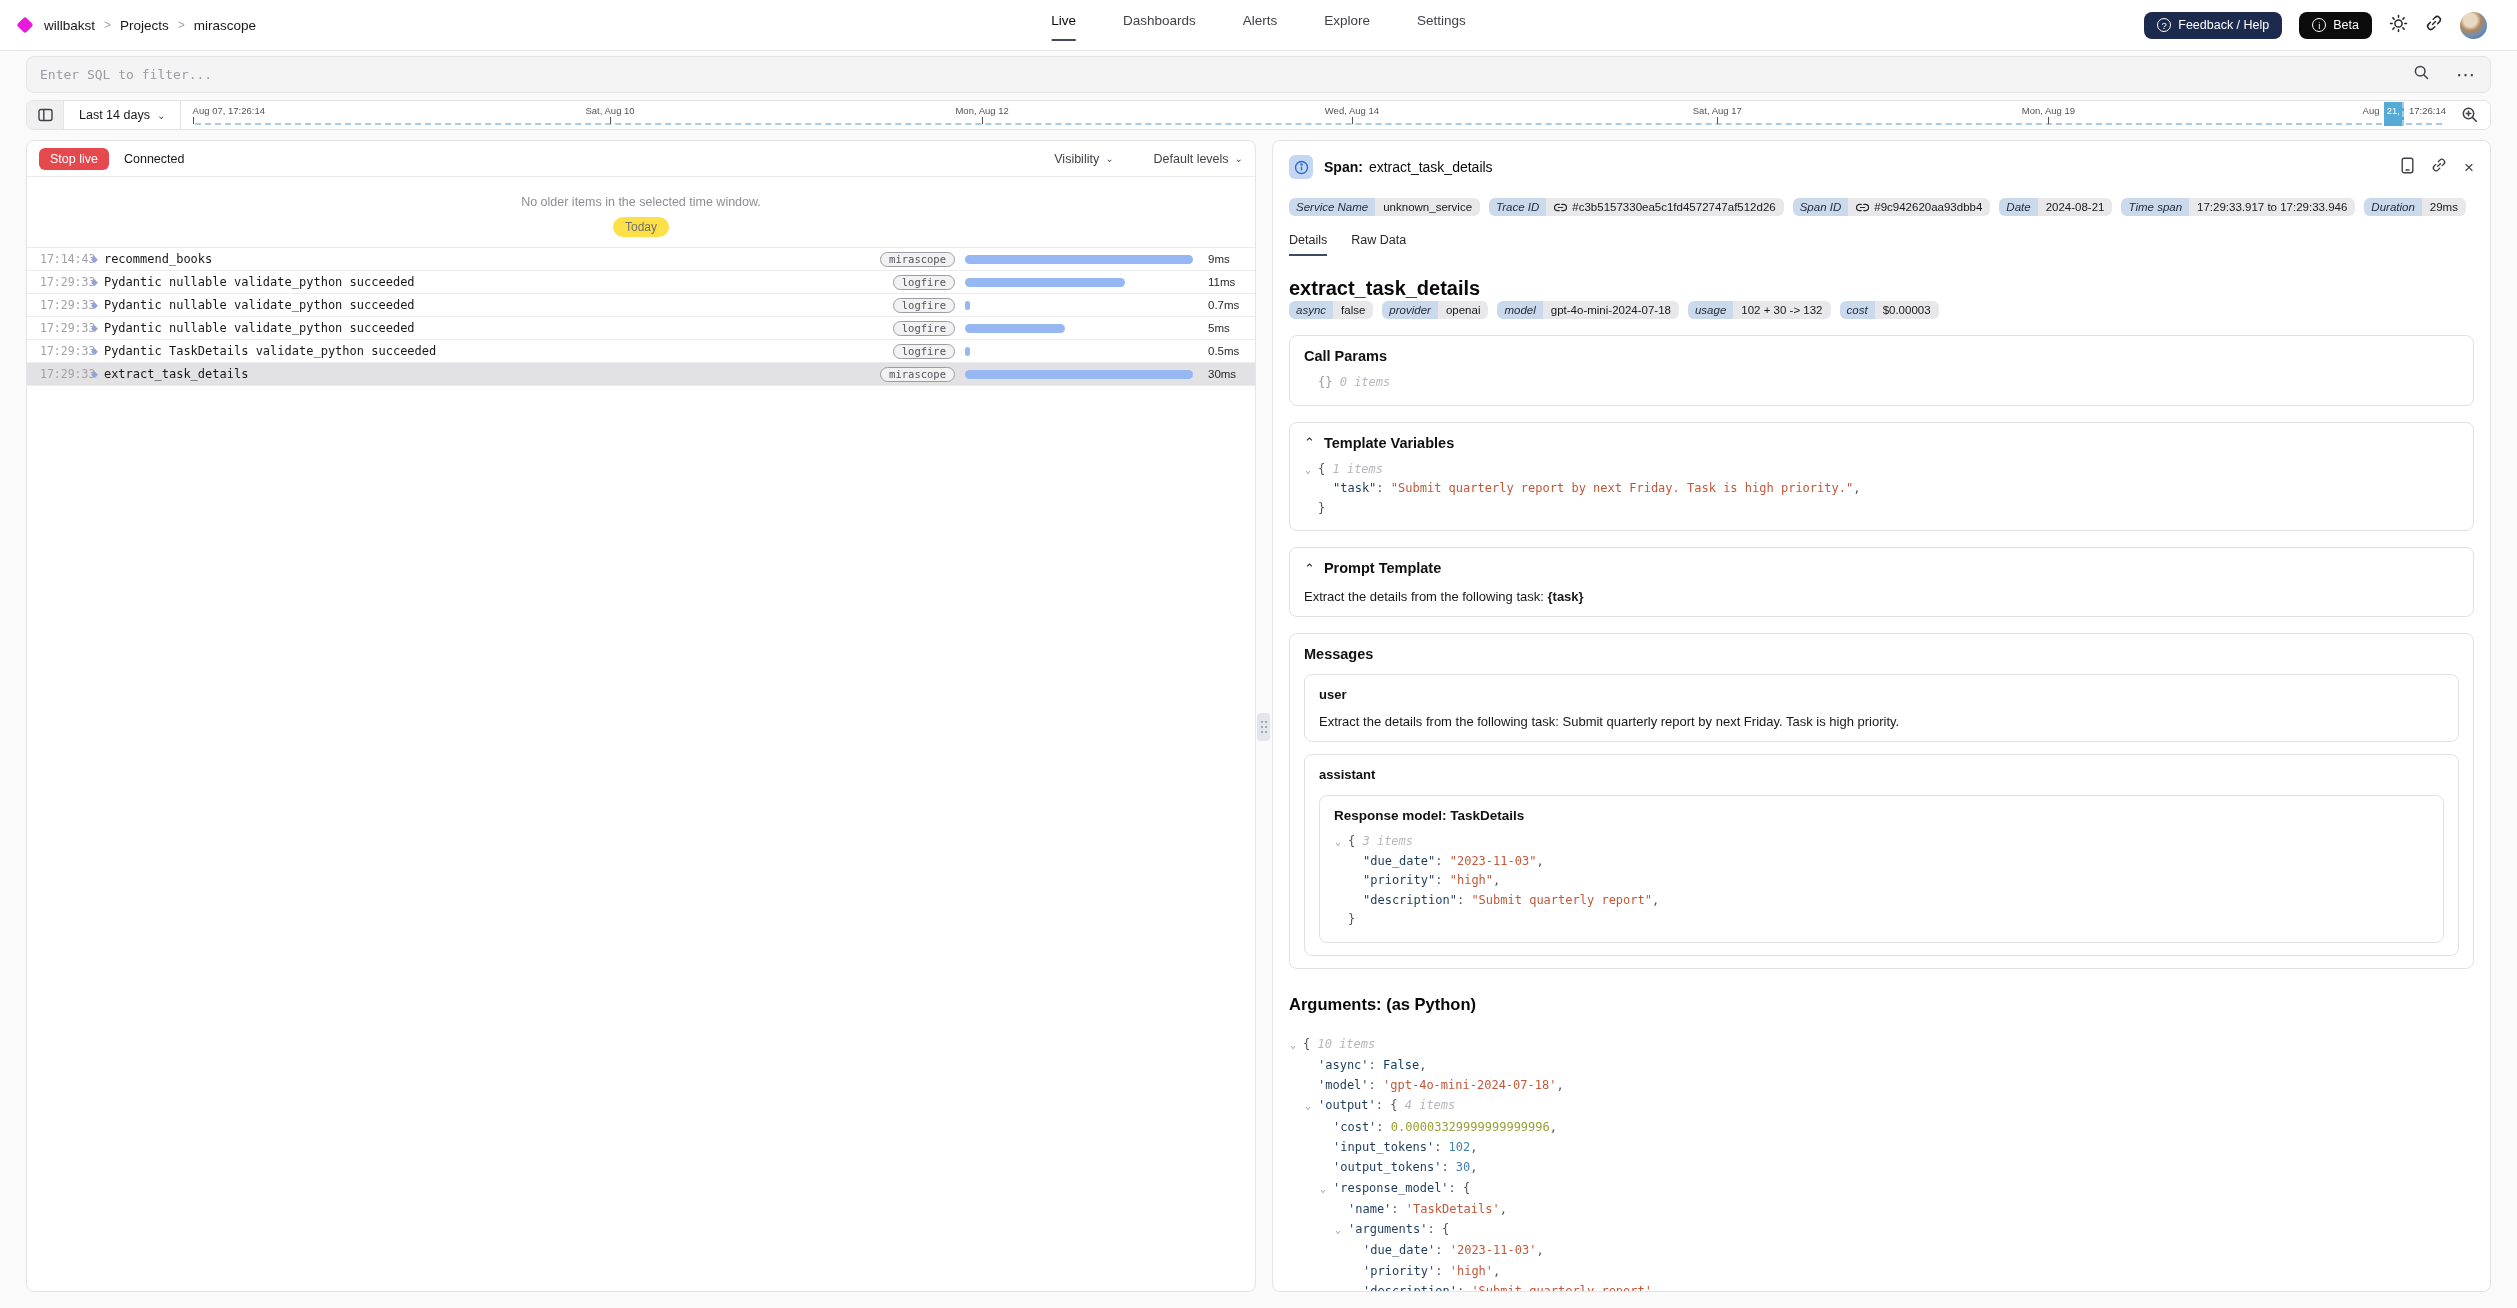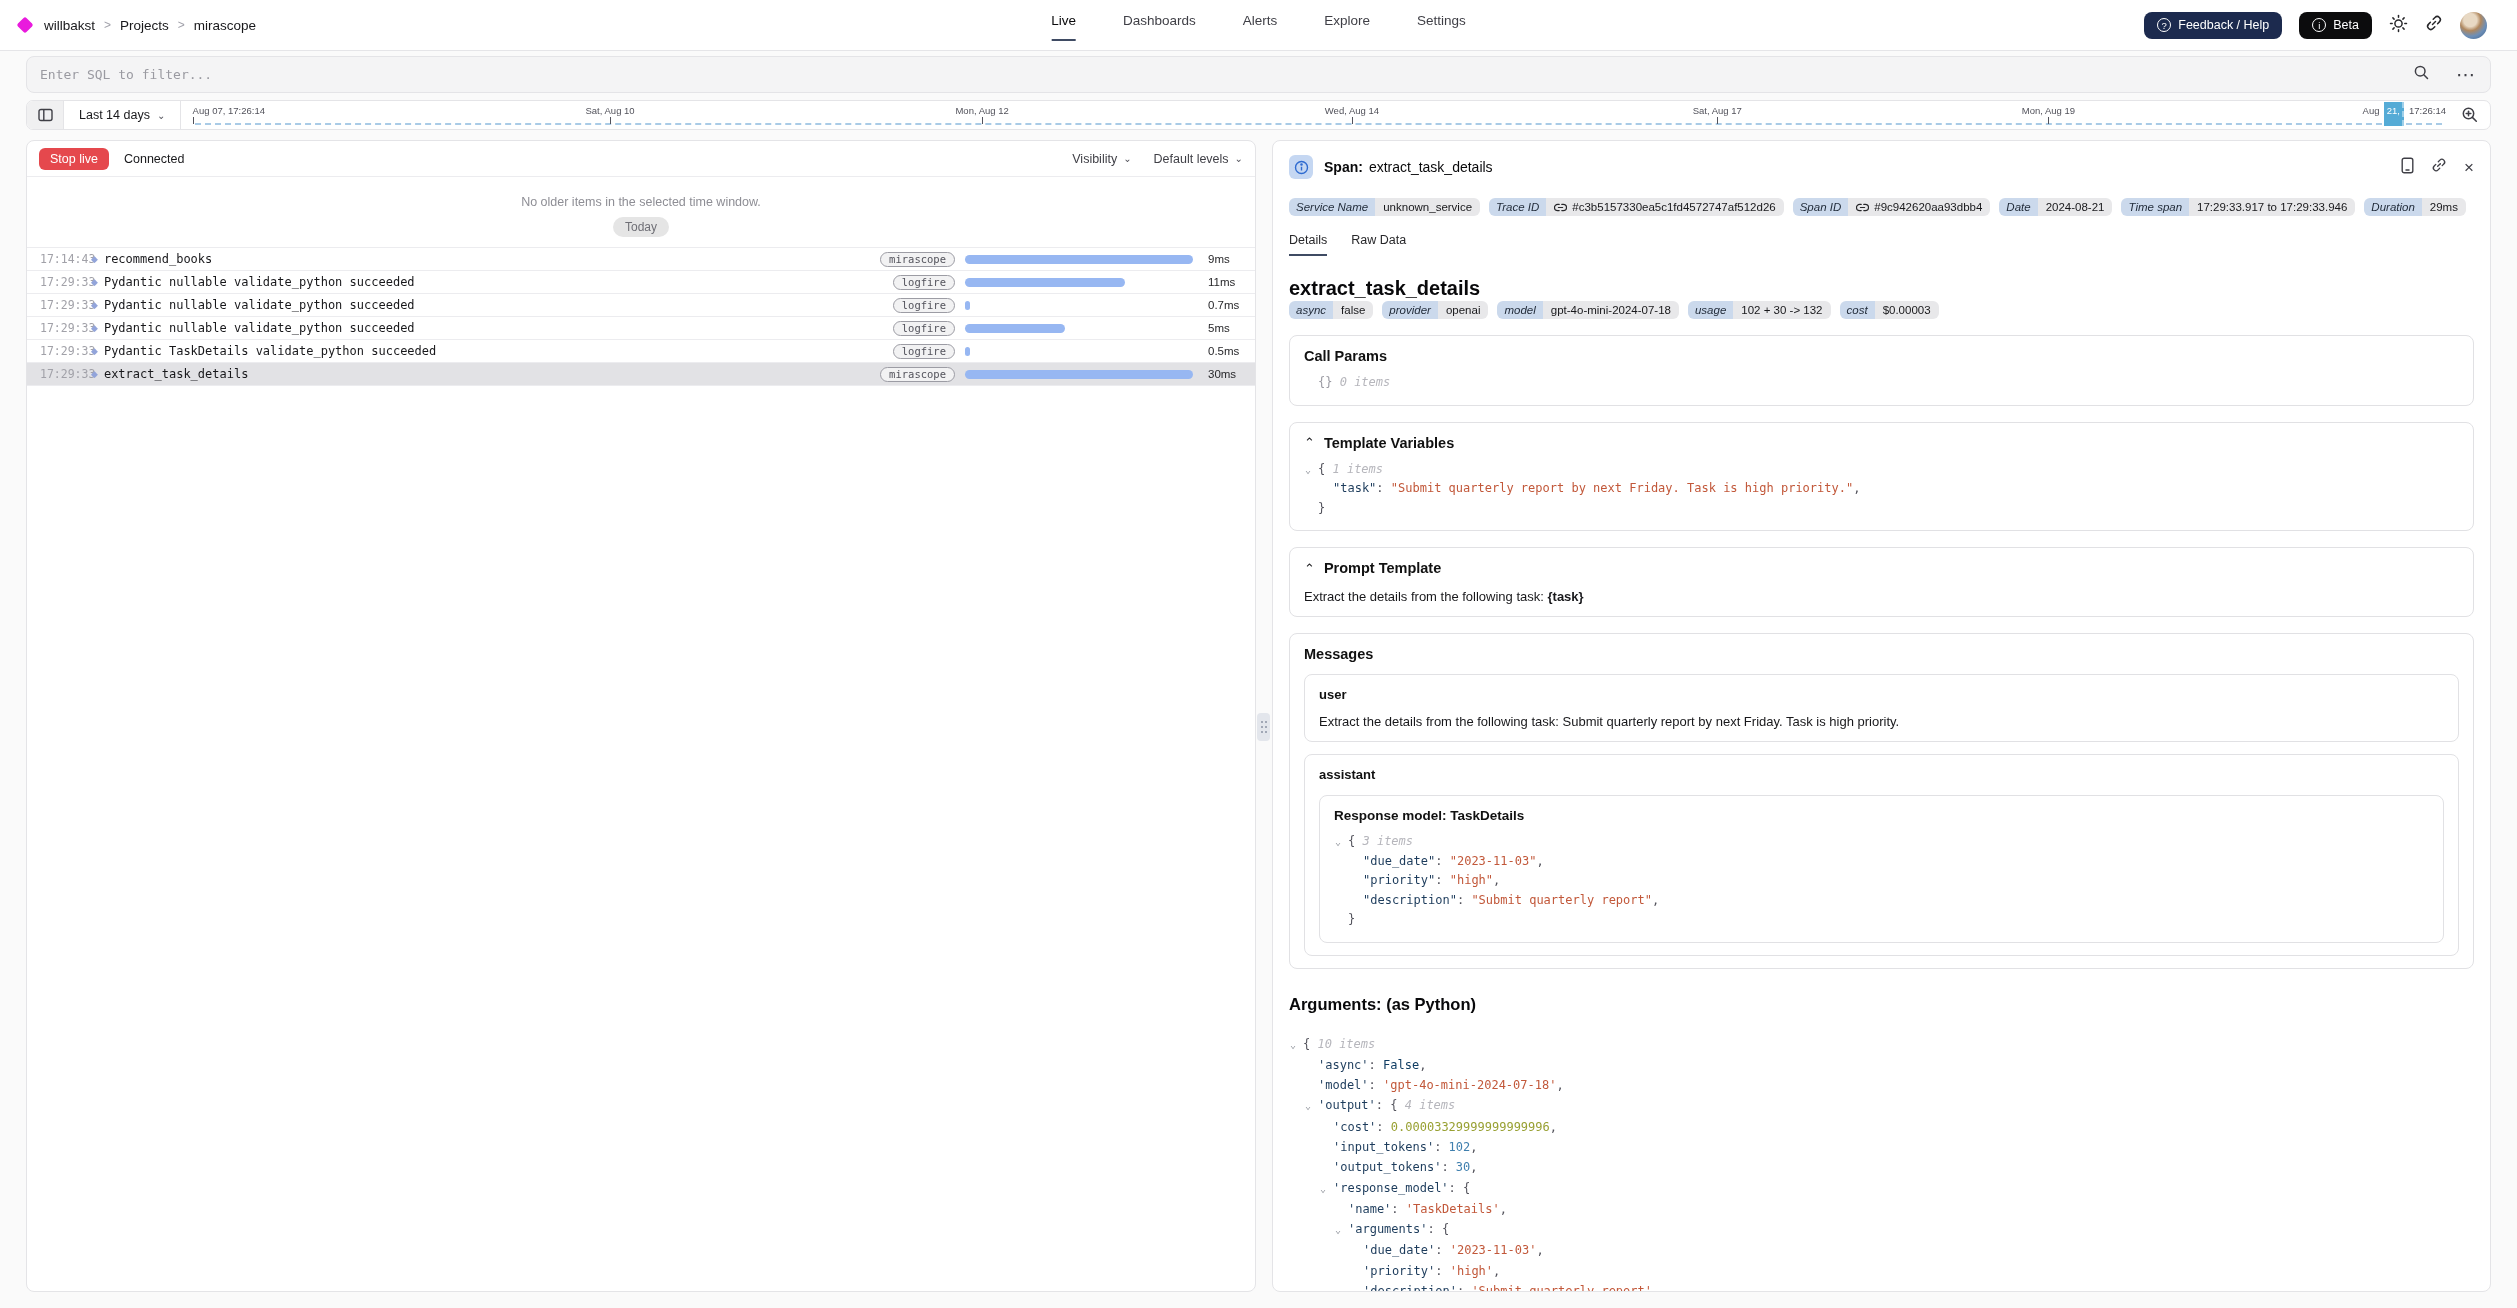--- a/index.html
+++ b/index.html
@@ -53,24 +53,24 @@
   .tl-hl { background:#55abd6; color:#fff; padding:3px 2.5px 10px; margin:0 2px;
     display:inline-block; margin-top:-3px; margin-bottom:-10px; border-right:2px dashed #9fd0ea; }
   .tb-zoom { width:40px; display:flex; align-items:center; justify-content:center; cursor:pointer; }
 
   
   .left-panel { position:absolute; left:26px; top:140px; width:1230px; bottom:16px; background:#fff;
     border:1px solid #e4e4e7; border-radius:8px; overflow:hidden; }
   .lp-head { height:36px; display:flex; align-items:center; padding:0 12px; border-bottom:1px solid #ececef; }
   .stop-btn { background:#e5484d; color:#fff; font-size:12.5px; padding:4px 11px; border-radius:6px; cursor:pointer; }
   .lp-status { margin-left:15px; font-size:12.5px; color:#18181b; }
-  .lp-filters { margin-left:auto; display:flex; gap:22px; }
+  .lp-filters { margin-left:auto; display:flex; gap:40px; }
   .lp-filter { display:flex; align-items:center; gap:6px; font-size:12.5px; color:#3f3f46; cursor:pointer; }
   .lp-notice { margin-top:18px; text-align:center; font-size:12.5px; color:#8e8e95; }
-  .lp-today { width:fit-content; margin:8px auto 10px; background:#e5e5e5; color:#6f6f76;
+  .lp-today { width:fit-content; margin:8px auto 10px; background:#fde047; color:#6f6f76;
     font-size:12px; padding:3px 12px; border-radius:999px; }
   .lp-rows { border-top:1px solid #ececef; }
   .lp-row { display:flex; align-items:center; height:23px; border-bottom:1px solid #ececef; cursor:pointer; }
   .lp-row.selected { background:#e2e2e5; }
   .r-time { width:62px; padding-left:13px; font-family:"DejaVu Sans Mono",monospace; font-size:11.5px; color:#a1a1a8; }
   .r-diamond { color:#92a4da; font-size:9px; padding:0 6px 0 2px; }
   .r-name { flex:1; font-family:"DejaVu Sans Mono",monospace; font-size:12px; color:#18181b;
     white-space:nowrap; overflow:hidden; }
   .r-tag { font-family:"DejaVu Sans Mono",monospace; font-size:10.5px; color:#52525b;
     border:1px solid #9c9ca4; background:#f2f2f3; border-radius:9px; padding:0.5px 8px; margin-right:10px; }

